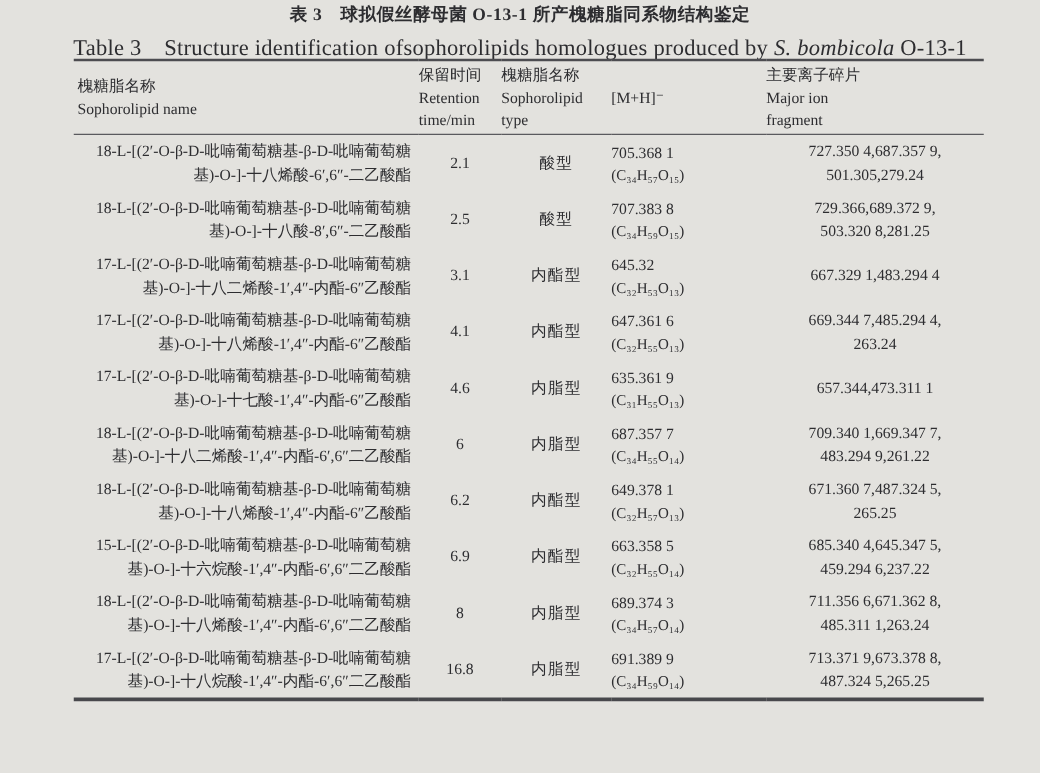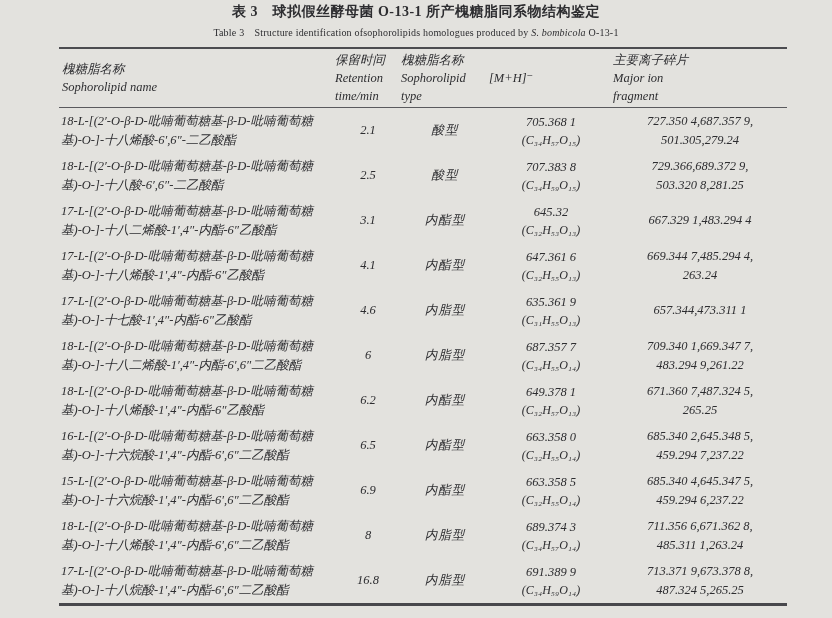--- a/index.html
+++ b/index.html
@@ -15,57 +15,56 @@
   .title-cn{
     padding-top:3px;
     text-align:center;
     font-size:14px;
     font-weight:bold;
     letter-spacing:.5px;
   }
   .title-en{
     margin-top:5px;
     text-align:center;
-    font-size:10px;
+    font-size:18px;
     letter-spacing:.2px;
   }
   .title-en i{font-style:italic;}
   table.sl{
     position:absolute;
     left:59px;top:47px;
     width:728px;
     border-collapse:collapse;
     table-layout:fixed;
     border-top:2.5px solid #4c4c50;
     border-bottom:3px solid #48484c;
-    font-style:italic;
   }
   col.c1{width:276px;} col.c2{width:66px;} col.c3{width:88px;}
   col.c4{width:124px;} col.c5{width:174px;}
   thead th{
     height:58px;
     font-weight:normal;
     font-size:12.5px;
     line-height:18px;
     vertical-align:middle;
     text-align:left;
     border-bottom:1.5px solid #5a5a5e;
     padding:0;
   }
   thead th.h-name{text-align:left;padding-left:3px;}
   tbody td{
     height:45px;
     padding:0;
     font-size:12.5px;
     vertical-align:middle;
   }
-  td.c-name{text-align:left;line-height:19px;padding-left:2px;padding-right:6px;}
+  td.c-name{text-align:right;line-height:19px;padding-left:2px;padding-right:6px;}
   td.c-rt{text-align:center;}
   td.c-type{text-align:center;letter-spacing:1px;}
-  td.c-mass{text-align:center;line-height:18px;}
+  td.c-mass{line-height:18px;}
   td.c-mass .formula{font-size:12px;}
   td.c-frag{text-align:center;line-height:19px;white-space:pre-line;}
 </style>
 </head>
 <body>
 
 <div class="page">
 
   <div class="title-cn">表 3　球拟假丝酵母菌 O-13-1 所产槐糖脂同系物结构鉴定</div>
 
@@ -111,21 +110,21 @@
         <td class="c-rt">2.1</td>
         <td class="c-type">酸型</td>
         <td class="c-mass">
           <div>705.368 1</div>
           <div class="formula">(C₃₄H₅₇O₁₅)</div>
         </td>
         <td class="c-frag">727.350 4,687.357 9,
 501.305,279.24</td>
       </tr>
       <tr>
-        <td class="c-name">18-L-[(2′-O-β-D-吡喃葡萄糖基-β-D-吡喃葡萄糖基)-O-]-十八酸-6′,6″-二乙酸酯</td>
+        <td class="c-name">18-L-[(2′-O-β-D-吡喃葡萄糖基-β-D-吡喃葡萄糖基)-O-]-十八酸-8′,6″-二乙酸酯</td>
         <td class="c-rt">2.5</td>
         <td class="c-type">酸型</td>
         <td class="c-mass">
           <div>707.383 8</div>
           <div class="formula">(C₃₄H₅₉O₁₅)</div>
         </td>
         <td class="c-frag">729.366,689.372 9,
 503.320 8,281.25</td>
       </tr>
       <tr>
@@ -173,31 +172,20 @@
       <tr>
         <td class="c-name">18-L-[(2′-O-β-D-吡喃葡萄糖基-β-D-吡喃葡萄糖基)-O-]-十八烯酸-1′,4″-内酯-6″乙酸酯</td>
         <td class="c-rt">6.2</td>
         <td class="c-type">内酯型</td>
         <td class="c-mass">
           <div>649.378 1</div>
           <div class="formula">(C₃₂H₅₇O₁₃)</div>
         </td>
         <td class="c-frag">671.360 7,487.324 5,
 265.25</td>
-      </tr>
-      <tr>
-        <td class="c-name">16-L-[(2′-O-β-D-吡喃葡萄糖基-β-D-吡喃葡萄糖基)-O-]-十六烷酸-1′,4″-内酯-6′,6″二乙酸酯</td>
-        <td class="c-rt">6.5</td>
-        <td class="c-type">内酯型</td>
-        <td class="c-mass">
-          <div>663.358 0</div>
-          <div class="formula">(C₃₂H₅₅O₁₄)</div>
-        </td>
-        <td class="c-frag">685.340 2,645.348 5,
-459.294 7,237.22</td>
       </tr>
       <tr>
         <td class="c-name">15-L-[(2′-O-β-D-吡喃葡萄糖基-β-D-吡喃葡萄糖基)-O-]-十六烷酸-1′,4″-内酯-6′,6″二乙酸酯</td>
         <td class="c-rt">6.9</td>
         <td class="c-type">内酯型</td>
         <td class="c-mass">
           <div>663.358 5</div>
           <div class="formula">(C₃₂H₅₅O₁₄)</div>
         </td>
         <td class="c-frag">685.340 4,645.347 5,

